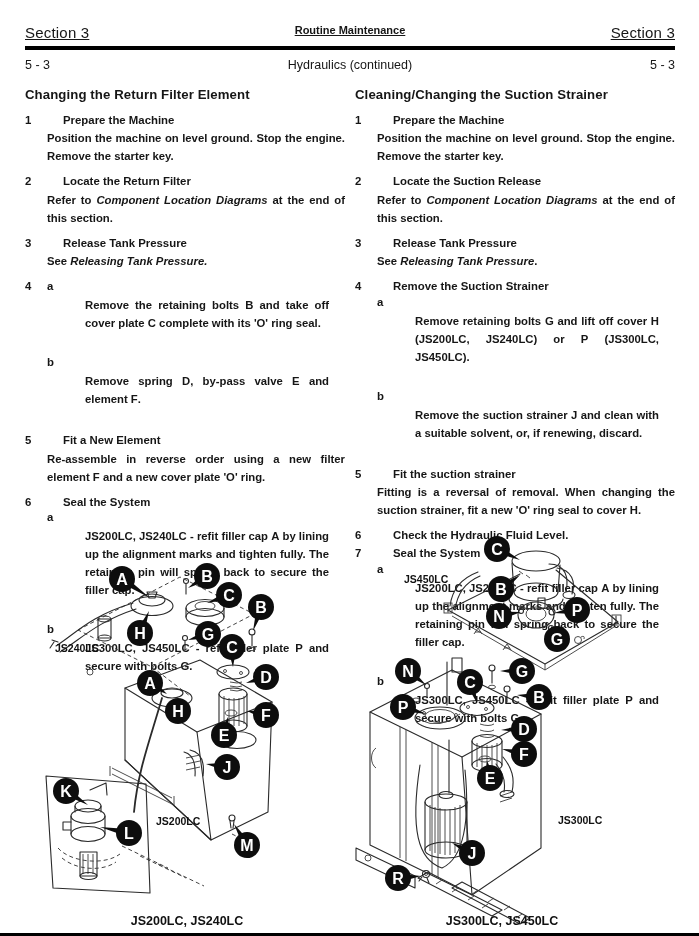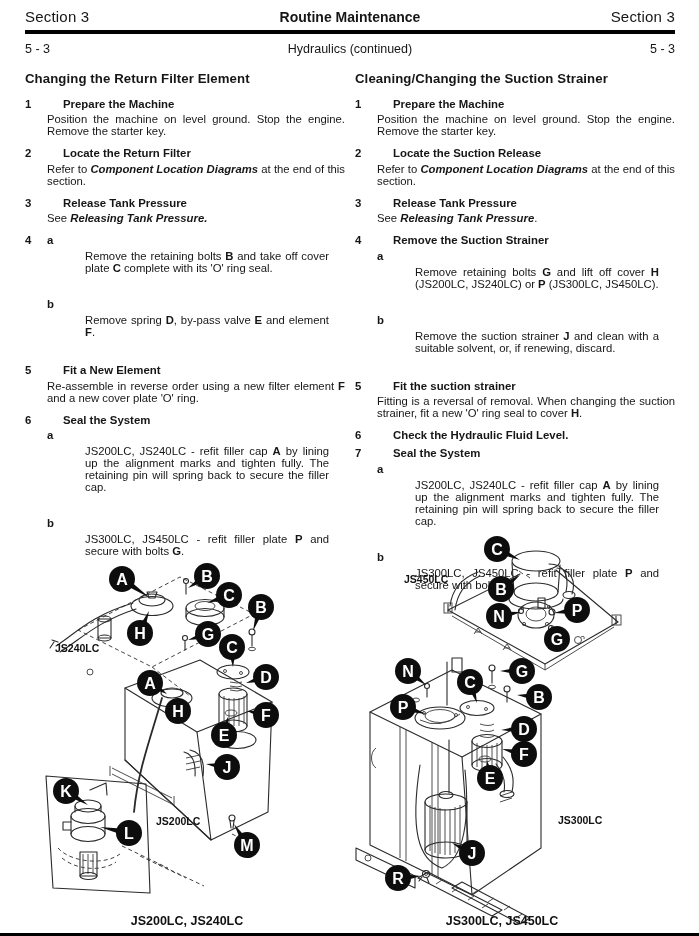--- a/index.html
+++ b/index.html
@@ -2,36 +2,36 @@
 <html><head>
 <meta charset="utf-8">
 <style>
   html,body{margin:0;padding:0;background:#e8e8e8;}
   .page{
     position:relative;width:699px;height:936px;background:#ffffff;
     font-family:"Liberation Sans",sans-serif;color:#161616;overflow:hidden;
     margin:0 auto;
   }
   
-  .hdr{display:flex;justify-content:space-between;align-items:flex-end;
-       padding:8px 24px 0 25px;}
+  .hdr{display:flex;justify-content:space-between;align-items:flex-start;
+       padding:24px 24px 0 25px;text-decoration:underline;}
   .hdr .side{font-size:15px;letter-spacing:.2px;}
-  .hdr .mid{font-size:14px;font-weight:bold;}
+  .hdr .mid{font-size:11px;font-weight:bold;}
   .rule{height:3.5px;background:#000;margin:5px 24px 0 25px;}
   .subhdr{display:flex;justify-content:space-between;align-items:baseline;
           padding:8px 24px 0 25px;font-size:12.5px;}
   
   .cols{display:flex;gap:10px;padding:15px 24px 0 25px;}
   .col{flex:1;min-width:0;}
   .col-title{font-size:13.2px;font-weight:bold;margin:0 0 12px 0;letter-spacing:.1px;}
   .item{margin:0 0 2px 0;display:flex;}
   .num{width:22px;flex:0 0 22px;font-weight:bold;font-size:11.4px;line-height:12.6px;}
   .itc{flex:1;min-width:0;}
   .step-heading{font-weight:bold;font-size:11.4px;line-height:12.6px;margin:0 0 3px 0;padding-left:16px;}
-  .body{font-size:11.3px;line-height:12px;text-align:justify;margin:0 0 8px 0;}
+  .body{font-size:11.3px;line-height:18px;text-align:justify;margin:0 0 8px 0;font-weight:bold;}
   .sub{display:flex;margin:0 0 8px 0;}
   .sub-letter{width:22px;flex:0 0 22px;font-weight:bold;font-size:11.4px;line-height:12.6px;}
   .sub .body{margin:16px;}
   
   #diagram-svg{position:absolute;left:0;top:528px;width:699px;height:405px;}
   .caption{position:absolute;font-weight:bold;font-size:12.5px;text-align:center;color:#111;}
   .caption.left{left:37px;top:914px;width:300px;}
   .caption.right{left:360px;top:914px;width:284px;}
   .bottom-bar{position:absolute;left:0;bottom:0;width:100%;height:3px;background:#000;}
   svg .art{stroke:#2a2a2a;stroke-width:1.1;fill:none;stroke-linecap:round;stroke-linejoin:round;}

